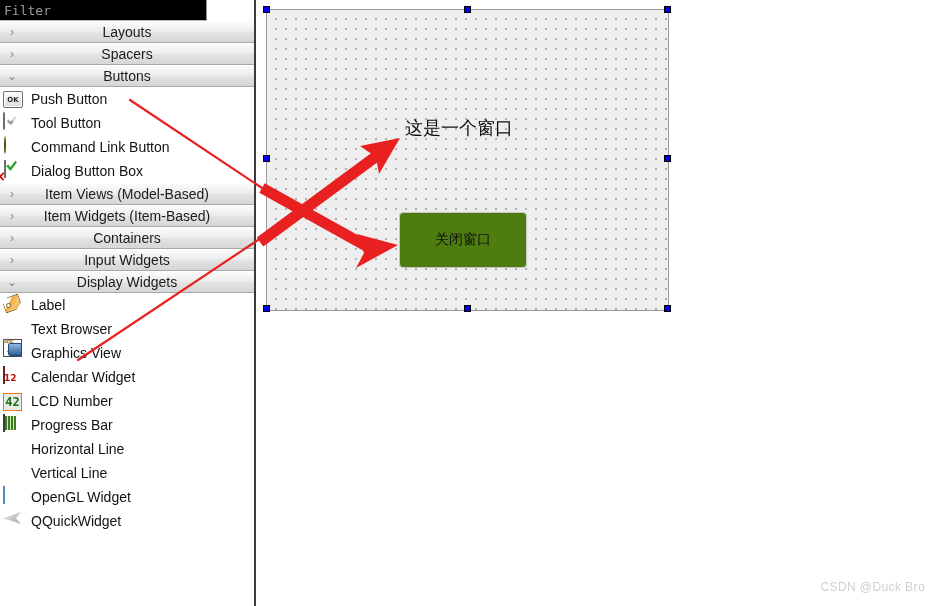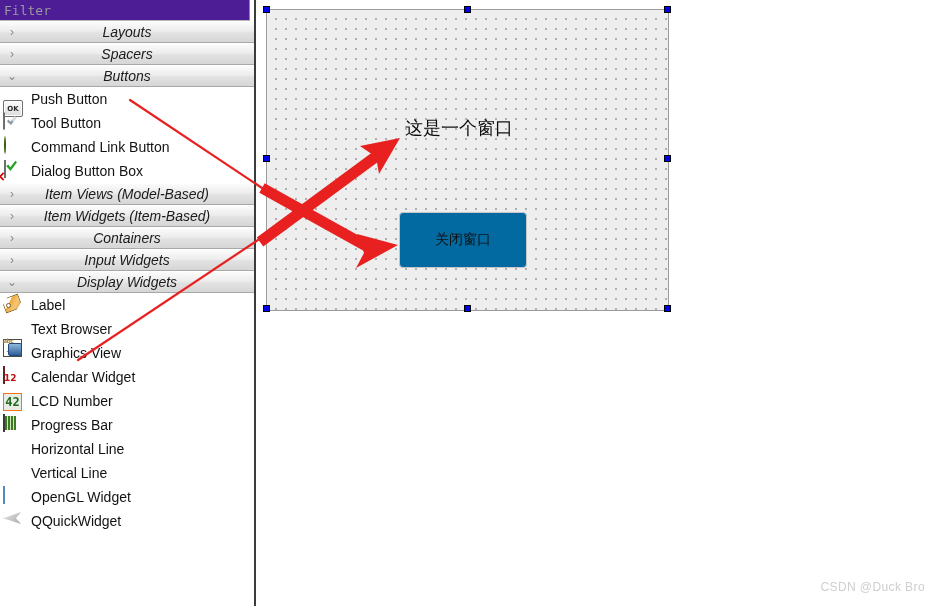--- a/index.html
+++ b/index.html
@@ -23,26 +23,26 @@
     width: 256px;
     height: 606px;
     background: #ffffff;
     border-right: 2px solid #3b3b3b;
     box-sizing: border-box;
     overflow: hidden;
   }
 
   #filter-input {
     box-sizing: border-box;
-    width: 250px;
+    width: 207px;
     height: 21px;
     border: none;
     border-bottom: 1px solid #b8b8b8;
     border-right: 1px solid #8d8d8d;
-    background: #4c1d95;
+    background: #000000;
     color: #9a9a9a;
     font-family: "DejaVu Sans Mono", monospace;
     font-size: 13px;
     padding: 4px 4px;
     outline: none;
     display: block;
   }
   #filter-input::placeholder { color: #9a9a9a; opacity: 1; }
 
   .cat-header {
@@ -65,21 +65,21 @@
     top: 0;
     bottom: 0;
     width: 16px;
     display: flex;
     align-items: center;
     justify-content: center;
     color: #8a8a8a;
     font-size: 12px;
     line-height: 1;
   }
-  .cat-label { pointer-events: none; font-style: italic; }
+  .cat-label { pointer-events: none; }
 
   .wrow {
     height: 24px;
     display: flex;
     align-items: center;
     padding-left: 3px;
     font-size: 14px;
     color: #121212;
     background: #ffffff;
     cursor: default;
@@ -88,21 +88,21 @@
     width: 20px;
     height: 20px;
     margin-right: 8px;
     flex: 0 0 20px;
     position: relative;
   }
   .wrow .wlabel { white-space: nowrap; }
 
   
   .ic-push {
-    width: 18px; height: 15px; margin-top: 11px;
+    width: 18px; height: 15px; margin-top: 2px;
     background: linear-gradient(to bottom,#fdfdfd,#dcdcdc);
     border: 1px solid #6e6e6e; border-radius: 2px;
     font-size: 7px; font-weight: bold; color: #2a2a2a;
     display: flex; align-items: center; justify-content: center;
     font-family: "DejaVu Sans", sans-serif;
     box-shadow: inset 0 0 0 1px #ffffff;
   }
   .ic-tool {
     width: 18px; height: 16px; margin-top: 2px;
     background: linear-gradient(135deg,#f4f4f4,#cfcfcf);
@@ -289,21 +289,21 @@
     white-space: nowrap;
     z-index: 4;
   }
 
   #close-window-button {
     position: absolute;
     left: 399px;
     top: 212px;
     width: 128px;
     height: 56px;
-    background: #0369a1;
+    background: #4d7c0f;
     border: 1px solid #c6c6c6;
     border-radius: 4px;
     display: flex;
     align-items: center;
     justify-content: center;
     font-size: 14px;
     color: #121212;
     font-family: "DejaVu Sans", "Liberation Sans", sans-serif;
     box-sizing: border-box;
     z-index: 4;

